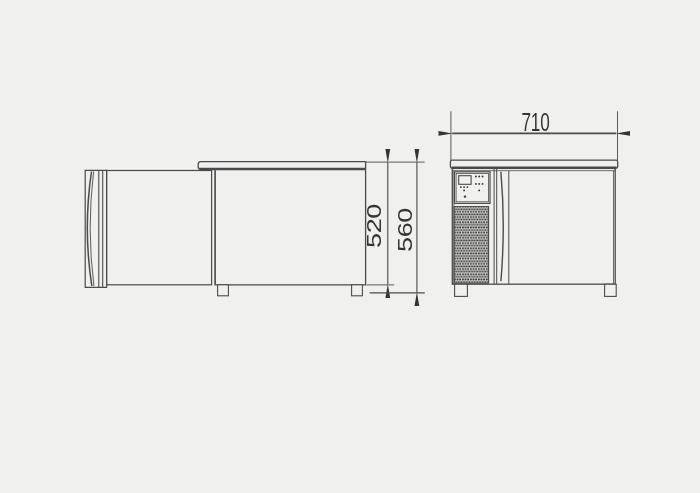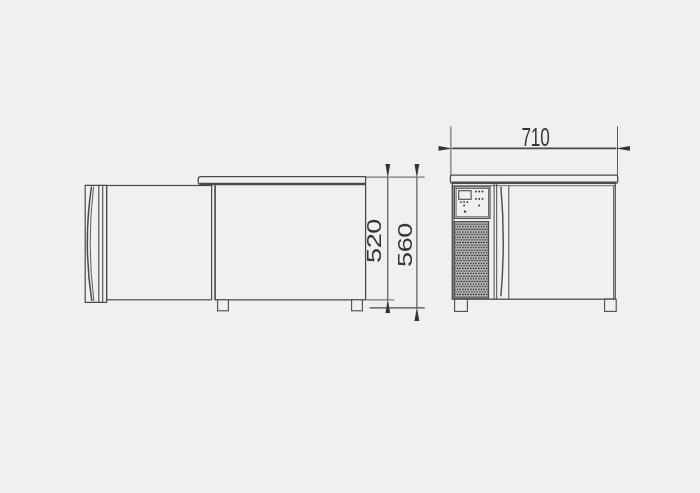--- a/index.html
+++ b/index.html
@@ -6,21 +6,20 @@
     --bg:#f0f0ee;
     --line:#4a4a4a;
     --ink:#343434;
   }
   html,body{margin:0;padding:0;background:var(--bg);}
   .stage{
     position:relative;
     width:700px;height:474px;
     background:var(--bg);
     overflow:hidden;
-    margin-top:15px;
   }
   .ln{stroke:var(--line);fill:none;}
   .lnf{stroke:var(--line);fill:var(--bg);}
   .ink{fill:var(--ink);stroke:none;}
   .txt{
     fill:var(--ink);
     font-family:"Liberation Sans","DejaVu Sans",sans-serif;
     letter-spacing:-0.3px;
   }
 </style>

